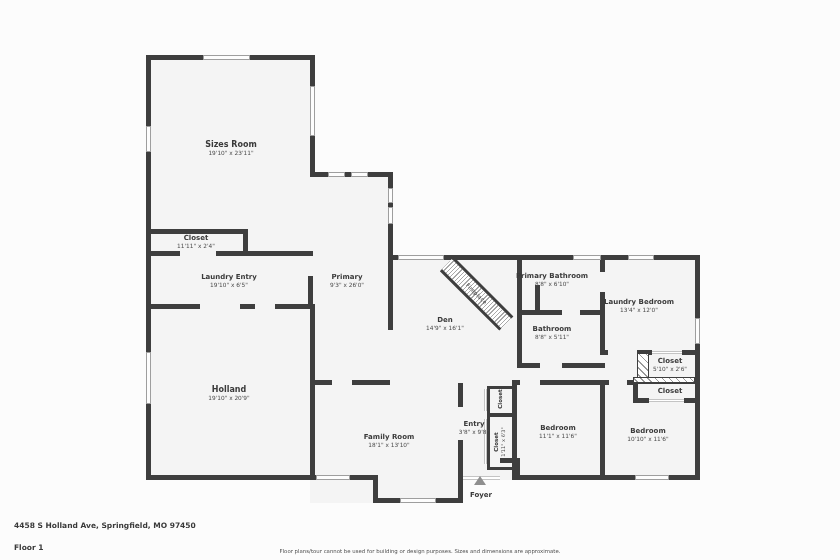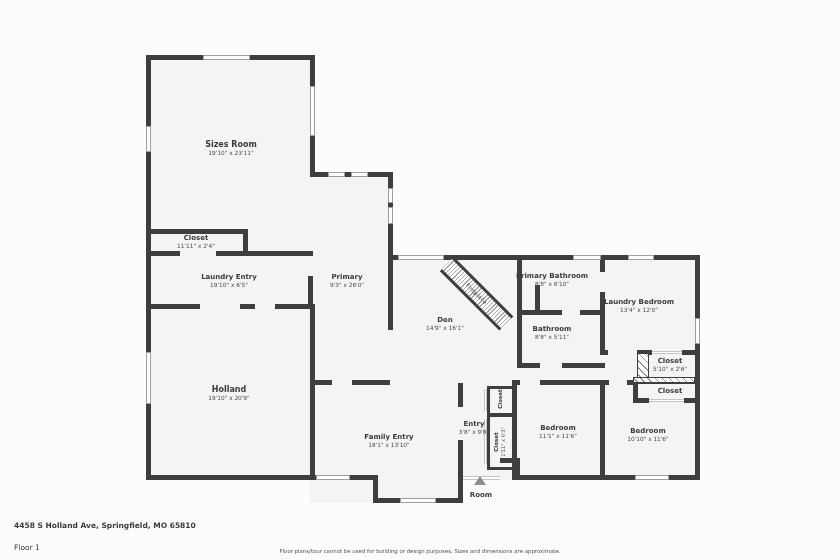--- a/index.html
+++ b/index.html
@@ -18,21 +18,21 @@
   .nm.sm{font-size:7px;}
   .nm.vs{font-size:5.5px;}
   .dm.vs{font-size:5px;}
   .fp{position:absolute;left:454px;top:257px;width:84px;height:20px;transform-origin:0 0;transform:rotate(45deg);
       background:repeating-linear-gradient(90deg,#ffffff 0 2px,#a8a8a8 2px 3px);
       border-top:3px solid #3e3e3e;border-bottom:3px solid #3e3e3e;box-sizing:border-box;
       display:flex;align-items:center;justify-content:center;}
   .fp .nm{font-size:5.5px;font-weight:normal;letter-spacing:.3px;}
   .tri{position:absolute;width:0;height:0;border-left:6px solid transparent;border-right:6px solid transparent;border-bottom:9px solid #8f8f8f;}
   .addr{position:absolute;left:14px;top:521px;font-size:7.5px;font-weight:bold;}
-  .floor{position:absolute;left:14px;top:543px;font-size:7.5px;font-weight:normal;}
+  .floor{position:absolute;left:14px;top:543px;font-size:7.5px;font-weight:bold;}
   .disc{position:absolute;left:0;right:0;top:548px;text-align:center;font-size:5.4px;color:#4f4f4f;}
 </style>
 </head>
 <body>
 
 <div class="plan">
 
   <div class="f" style="left:146px;top:55px;width:169px;height:425px"></div>
   <div class="f" style="left:310px;top:172px;width:83px;height:308px"></div>
   <div class="f" style="left:310px;top:380px;width:153px;height:123px"></div>
@@ -157,21 +157,21 @@
     <span class="dm">13'4" x 12'0"</span>
   </div>
   <div class="lbl" style="left:670px;top:365px">
     <span class="nm sm">Closet</span>
     <span class="dm">5'10" x 2'6"</span>
   </div>
   <div class="lbl" style="left:670px;top:391px">
     <span class="nm sm">Closet</span>
   </div>
   <div class="lbl" style="left:389px;top:441px">
-    <span class="nm sm">Family Entry</span>
+    <span class="nm sm">Family Room</span>
     <span class="dm">18'1" x 13'10"</span>
   </div>
   <div class="lbl" style="left:474px;top:428px">
     <span class="nm sm">Entry</span>
     <span class="dm">3'8" x 9'8"</span>
   </div>
   <div class="lbl vert" style="left:500px;top:399px">
     <span class="nm vs">Closet</span>
   </div>
   <div class="lbl vert" style="left:500px;top:442px">
@@ -182,20 +182,20 @@
     <span class="nm sm">Bedroom</span>
     <span class="dm">11'1" x 11'6"</span>
   </div>
   <div class="lbl" style="left:648px;top:435px">
     <span class="nm sm">Bedroom</span>
     <span class="dm">10'10" x 11'6"</span>
   </div>
 
   <div class="tri" style="left:474px;top:476px"></div>
   <div class="lbl" style="left:481px;top:495px">
-    <span class="nm sm">Room</span>
-  </div>
-
-  <div class="addr">4458 S Holland Ave, Springfield, MO 65810</div>
+    <span class="nm sm">Foyer</span>
+  </div>
+
+  <div class="addr">4458 S Holland Ave, Springfield, MO 97450</div>
   <div class="floor">Floor 1</div>
   <div class="disc">Floor plans/tour cannot be used for building or design purposes. Sizes and dimensions are approximate.</div>
 
 </div>
 
 </body></html>

